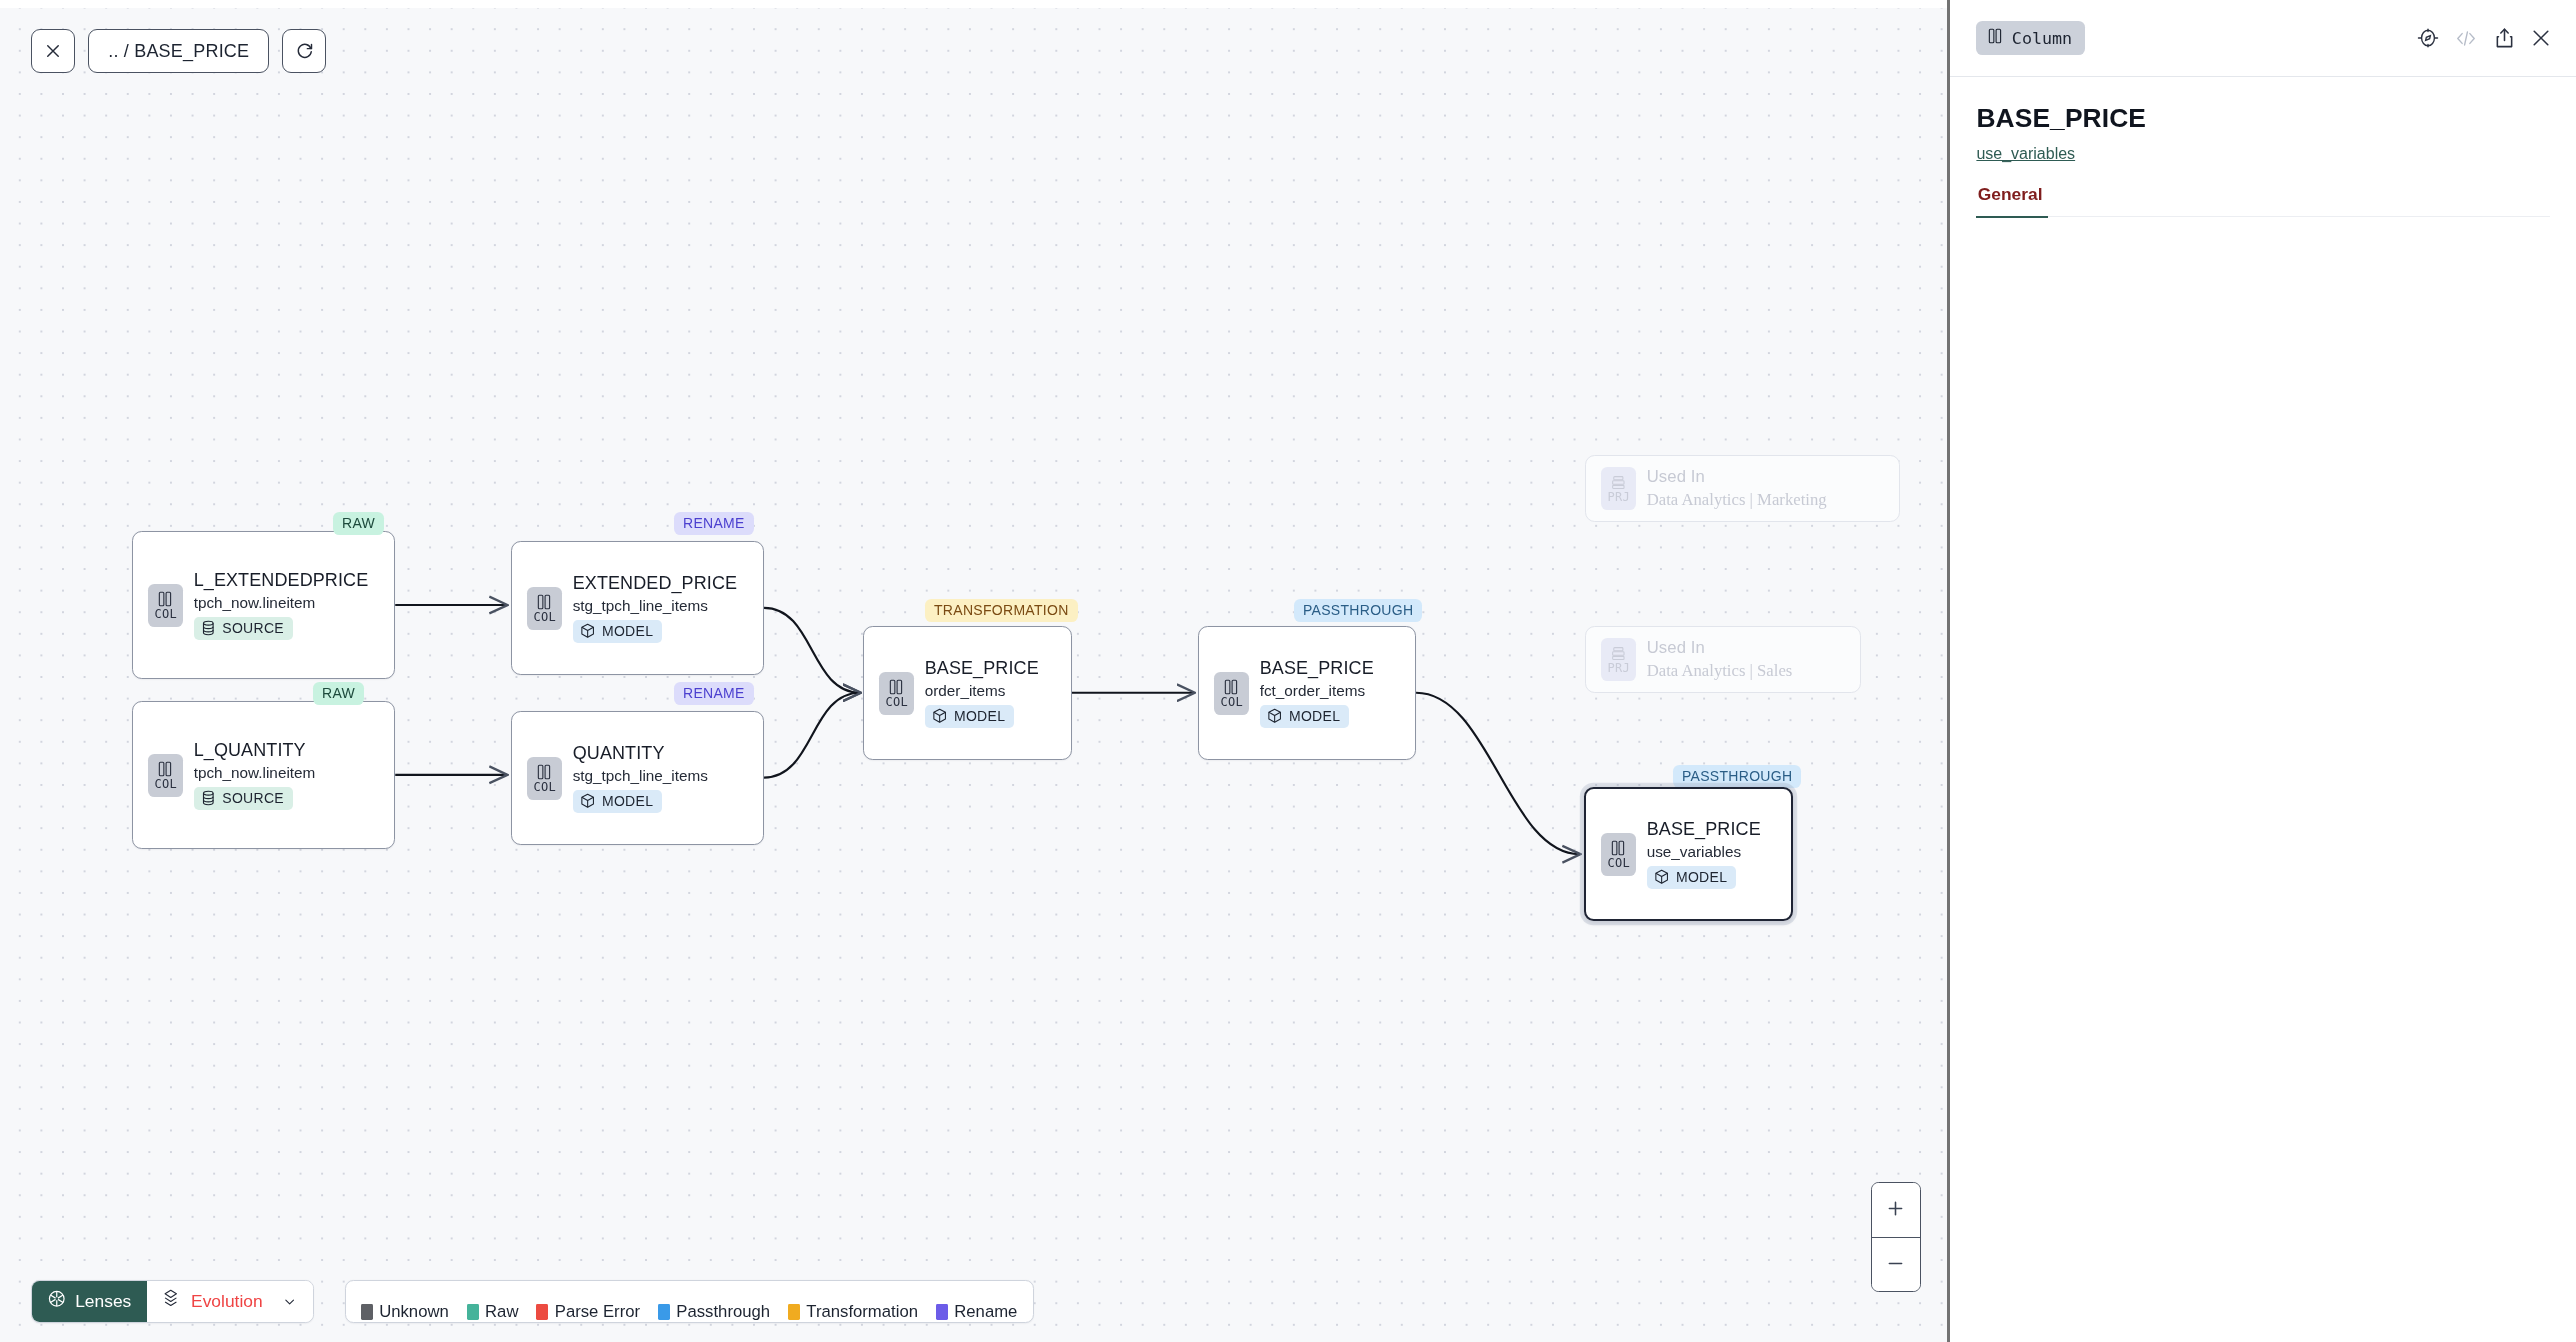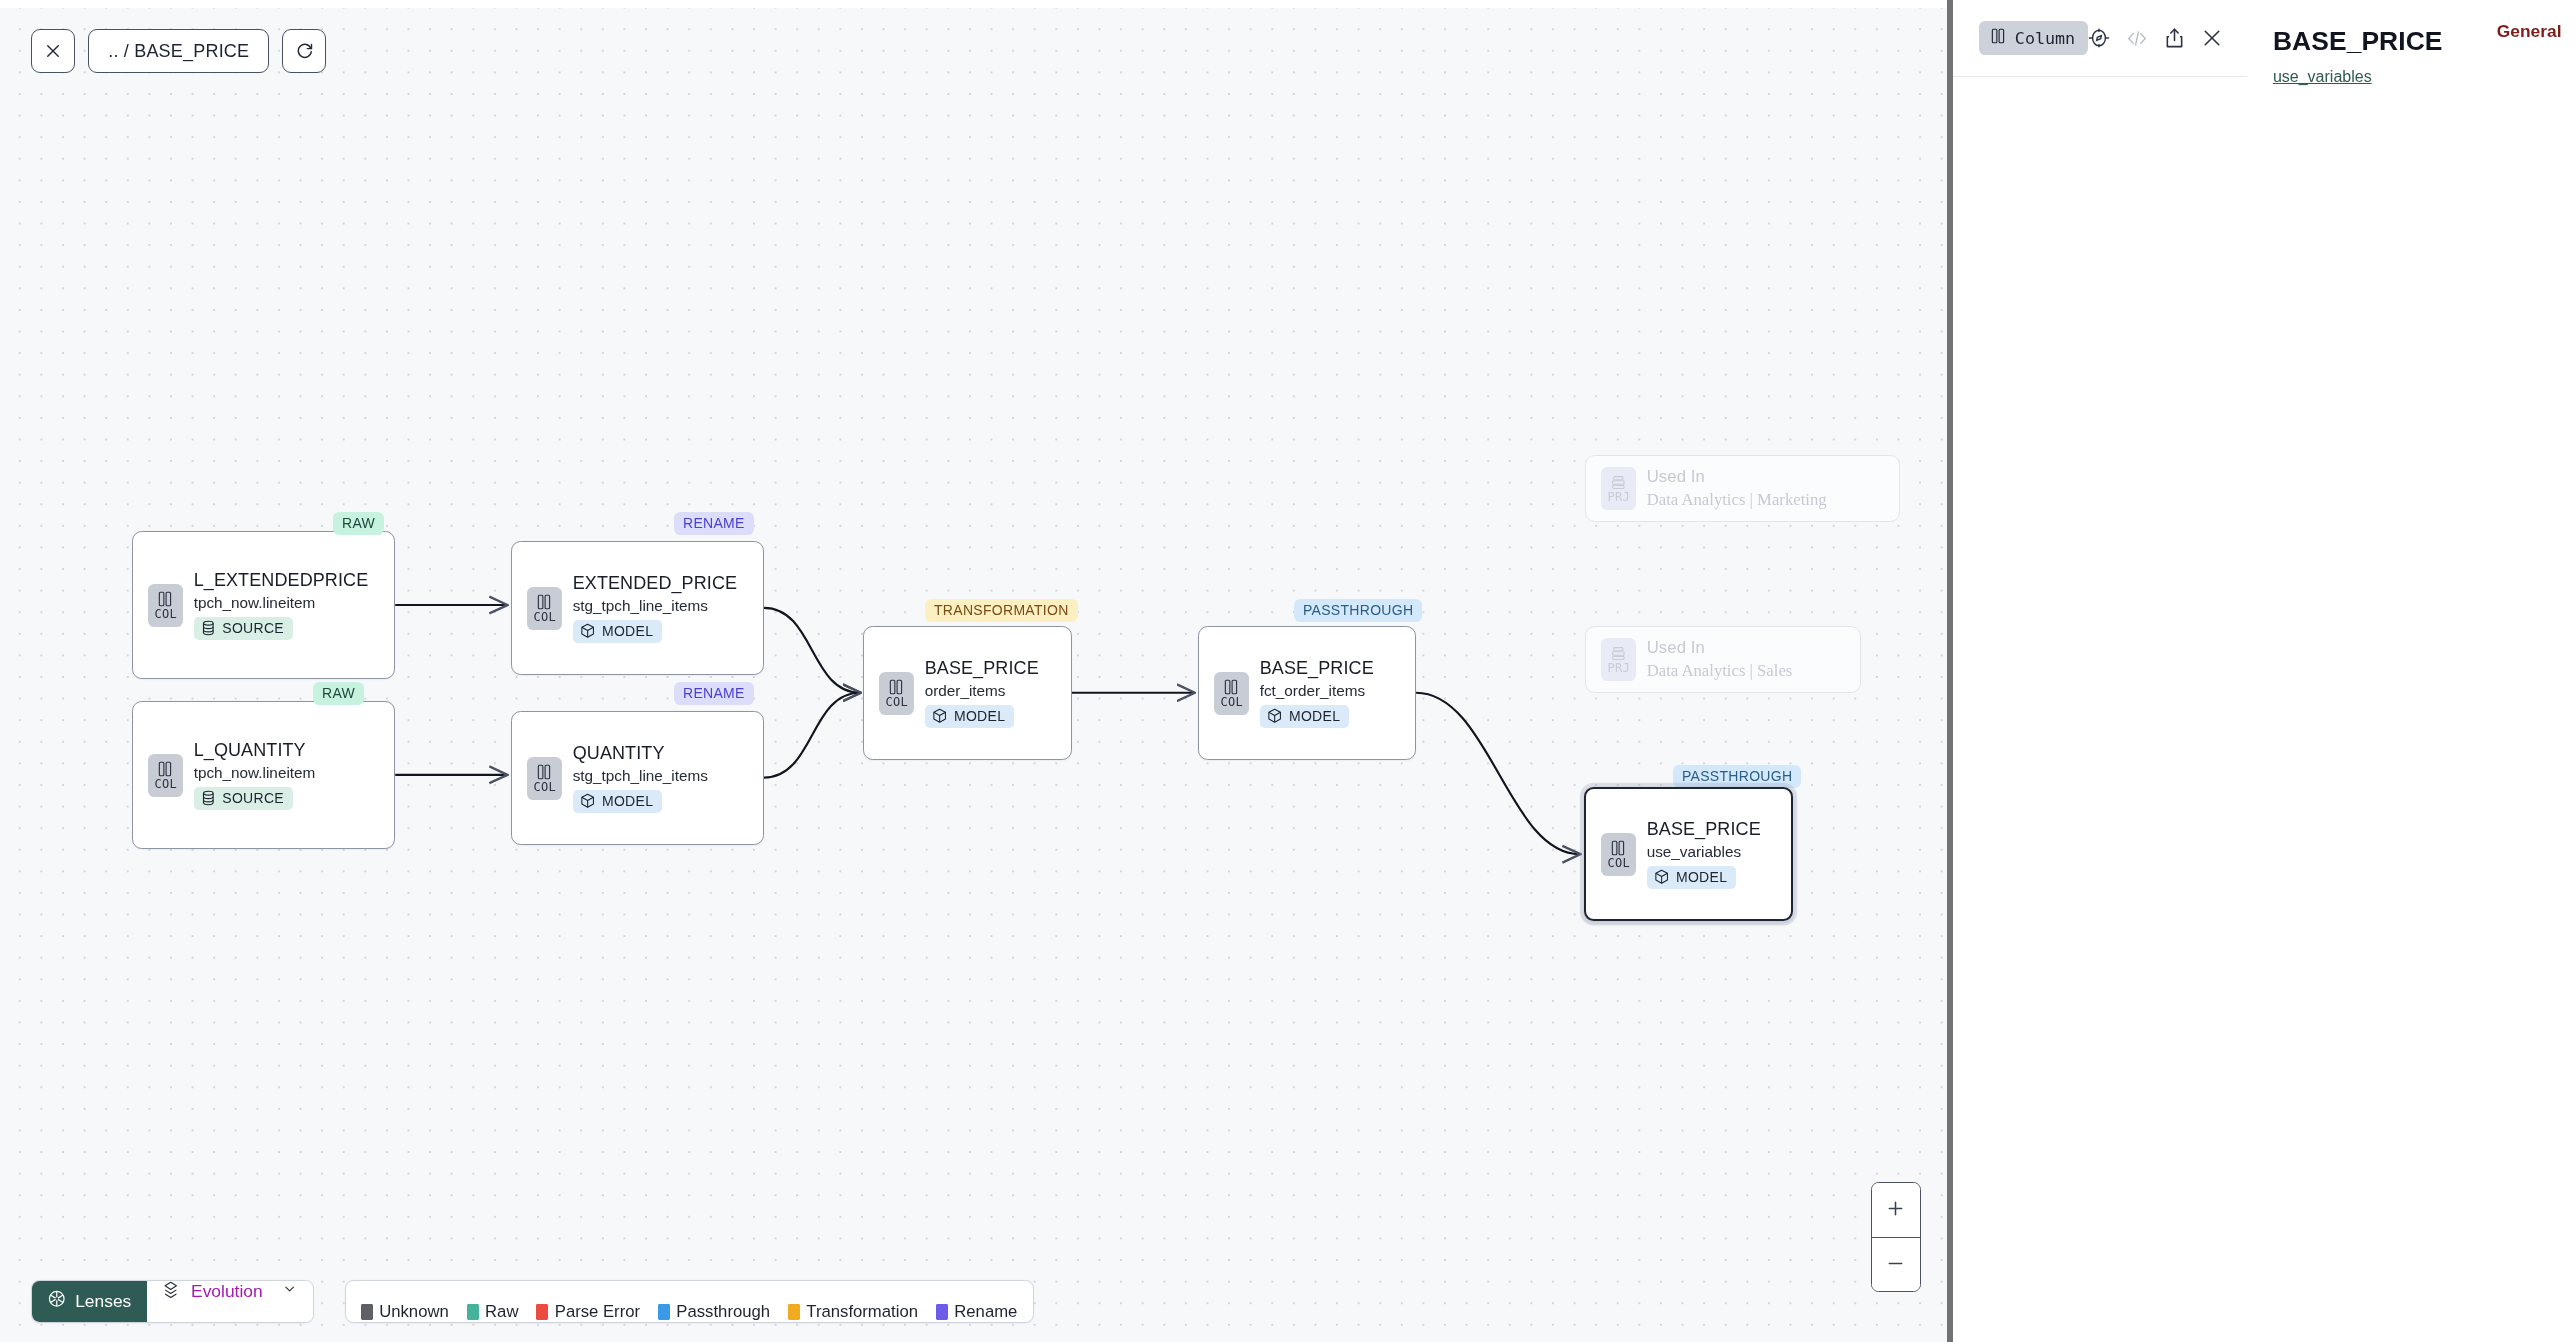--- a/index.html
+++ b/index.html
@@ -109,34 +109,34 @@
     width: 100%; height: 54px; background: #ffffff; border: none;
     display: flex; align-items: center; justify-content: center; cursor: pointer;
     color: #3a4252;
   }
   .zoom-ctl button + button { border-top: 1.1px solid #4a5261; }
 
   
   .bottombar { position: absolute; left: 31px; bottom: 28px; display: flex; align-items: center; gap: 31px; z-index: 30; }
   .lens-group { display: flex; align-items: stretch; border: 1.1px solid #cfd4dd; border-radius: 8.4px; overflow: hidden; background:#fff; height: 43px; box-shadow: 0 0.7px 1.4px rgba(30,40,60,.05); }
   .lens-btn { background: #2e5b53; color: #ffffff; display: flex; align-items: center; gap: 8.4px; padding: 0 15.3px; font-size: 17.4px; cursor: pointer; }
-  .evo-btn { background: #ffffff; color: #a21caf; display: flex; gap: 11px; padding: 0 15.3px 0 14px; font-size: 17.4px; cursor: pointer; }
+  .evo-btn { background: #ffffff; color: #ef4444; display: flex; align-items: center; gap: 11px; padding: 0 15.3px 0 14px; font-size: 17.4px; cursor: pointer; }
   .evo-btn .chev { margin-left: 8.4px; display:flex; }
 
   .legend { display: flex; align-items: flex-end; gap: 18px; border: 1.1px solid #cfd4dd; border-radius: 8.4px; background: #ffffff; height: 43px; padding: 0 15.3px; box-shadow: 0 0.7px 1.4px rgba(30,40,60,.05); }
   .legend-item { display: flex; align-items: center; gap: 6.3px; font-size: 16.7px; color: #1d2431; white-space: nowrap; cursor: pointer; }
   .legend-sw { width: 12px; height: 16.7px; border-radius: 1.4px; flex: 0 0 auto; }
 
   
   #panel {
     position: absolute; right: 0; top: 0;
     width: 629px; height: 1343px;
     background: #ffffff;
-    border-left: 6px solid #737373;
-    display: flex; flex-direction: row;
+    border-left: 3px solid #737373;
+    display: flex; flex-direction: column;
   }
   .panel-head {
     height: 77px; flex: 0 0 auto;
     display: flex; align-items: center; justify-content: space-between;
     padding: 0 24px 0 26.4px;
     border-bottom: 1px solid #e4e7ec;
   }
   .type-chip {
     display: inline-flex; align-items: center; gap: 8.4px;
     background: #ccd1da; color: #1d2431;

